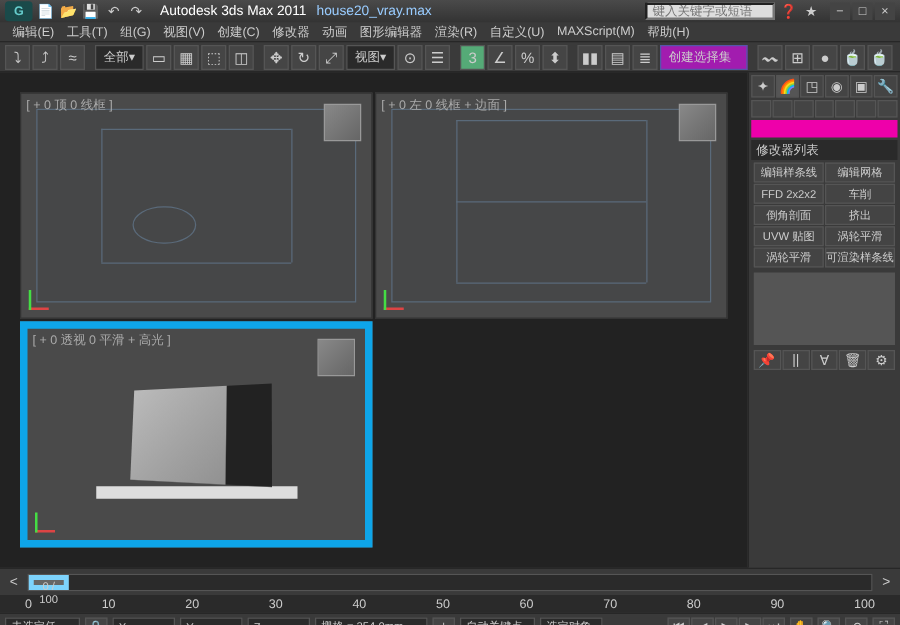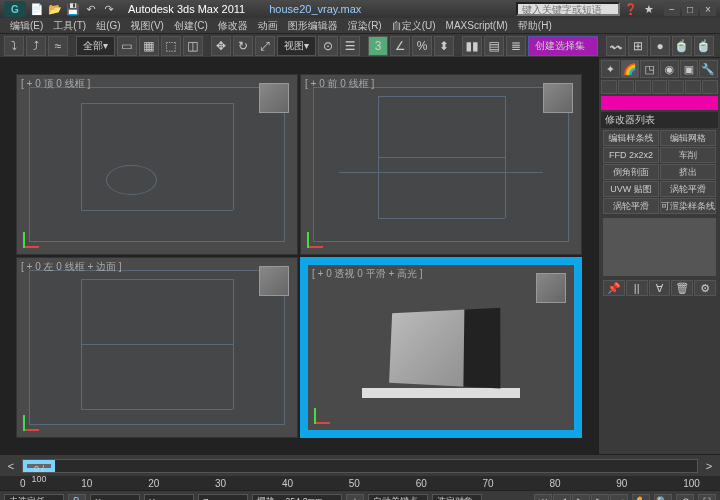--- a/index.html
+++ b/index.html
@@ -1,35 +1,35 @@
 <!DOCTYPE html>
 <html><head>
 <meta charset="utf-8">
 <style>
 *{margin:0;padding:0;box-sizing:border-box;font-family:Arial,sans-serif;font-size:10px;color:#ccc}
 body{background:#3a3a3a;width:720px;height:500px;overflow:hidden}
 .titlebar{height:18px;background:linear-gradient(#4a4a4a,#333);display:flex;align-items:center;padding:0 4px;gap:4px}
 .logo{width:22px;height:16px;background:#1a4a4a;border-radius:3px;display:flex;align-items:center;justify-content:center;color:#6cc;font-weight:bold}
 .tb-icon{width:14px;height:14px;display:inline-flex;align-items:center;justify-content:center;font-size:11px}
 .title-text{color:#fff;font-size:11px;margin-left:8px}
-.filename{color:#9cf;font-size:11px;margin-left:20px}
+.filename{color:#9cf;font-size:11px;margin-left:4px}
 .search-box{margin-left:auto;background:#ddd;height:14px;width:104px;padding:0 4px;color:#999;font-size:10px}
 .win-btns{display:flex;gap:2px;margin-left:4px}
 .win-btn{width:16px;height:14px;background:#444;display:flex;align-items:center;justify-content:center;font-size:10px}
 .menubar{height:16px;background:#3a3a3a;display:flex;align-items:center;padding:0 6px;gap:2px;border-bottom:1px solid #222}
 .menu-item{padding:0 4px;font-size:10px;cursor:pointer}
 .toolbar{height:24px;background:#3a3a3a;display:flex;align-items:center;padding:0 4px;gap:2px;border-bottom:1px solid #222}
 .tool-btn{width:20px;height:20px;background:#454545;border:1px solid #555;display:flex;align-items:center;justify-content:center;font-size:12px;cursor:pointer}
 .tool-sep{width:4px}
 .tool-dropdown{height:20px;background:#2a2a2a;border:1px solid #555;padding:0 6px;display:flex;align-items:center;font-size:10px}
 .tool-dropdown.blue{background:#a21caf;border-color:#55a}
 .workspace{display:flex;height:396px}
 .viewports{flex:1;display:grid;grid-template-columns:1fr 1fr;grid-template-rows:1fr 1fr;gap:2px;padding:16px;background:#222}
 .viewport{background:#4a4a4a;position:relative;border:1px solid #333}
-.viewport.active{border:8px solid #0ea5e9}
+.viewport.active{border:6px solid #0ea5e9}
 .vp-label{position:absolute;top:2px;left:4px;font-size:10px;color:#aaa;z-index:2}
 .vp-cube{position:absolute;top:8px;right:8px;width:30px;height:30px;background:linear-gradient(135deg,#888,#666);border:1px solid #999;z-index:2}
 .vp-axis{position:absolute;bottom:6px;left:6px;width:24px;height:24px;z-index:2}
 .vp-axis::before{content:"";position:absolute;bottom:0;left:0;width:16px;height:2px;background:#d44}
 .vp-axis::after{content:"";position:absolute;bottom:0;left:0;width:2px;height:16px;background:#4d4}
 .wireframe{position:absolute;inset:12px;border:1px solid #5a6a7a;background:rgba(40,50,60,0.1)}
 .wf-line{position:absolute;background:#5a6a7a}
 .perspective-model{position:absolute;inset:20px}
 .building{position:absolute;left:25%;top:20%;width:50%;height:60%;background:linear-gradient(135deg,#bbb,#888);transform:perspective(200px) rotateY(-15deg) rotateX(5deg)}
 .building-dark{position:absolute;right:0;top:0;width:30%;height:100%;background:#222}
@@ -138,33 +138,20 @@
       <div class="vp-axis"></div>
       <div class="wireframe">
         <div class="wf-line" style="left:20%;top:10%;width:60%;height:1px"></div>
         <div class="wf-line" style="left:20%;top:80%;width:60%;height:1px"></div>
         <div class="wf-line" style="left:20%;top:10%;width:1px;height:70%"></div>
         <div class="wf-line" style="left:80%;top:10%;width:1px;height:70%"></div>
         <div class="wf-line" style="left:30%;top:50%;width:20%;height:20%;border:1px solid #5a6a7a;border-radius:50%;background:none"></div>
       </div>
     </div>
     <div class="viewport">
-      <div class="vp-label">[ + 0 前 0 线框 ]</div>
-      <div class="vp-cube"></div>
-      <div class="vp-axis"></div>
-      <div class="wireframe">
-        <div class="wf-line" style="left:25%;top:5%;width:50%;height:1px"></div>
-        <div class="wf-line" style="left:25%;top:85%;width:50%;height:1px"></div>
-        <div class="wf-line" style="left:25%;top:5%;width:1px;height:80%"></div>
-        <div class="wf-line" style="left:75%;top:5%;width:1px;height:80%"></div>
-        <div class="wf-line" style="left:25%;top:45%;width:50%;height:1px"></div>
-        <div class="wf-line" style="left:10%;top:55%;width:80%;height:1px"></div>
-      </div>
-    </div>
-    <div class="viewport">
       <div class="vp-label">[ + 0 左 0 线框 + 边面 ]</div>
       <div class="vp-cube"></div>
       <div class="vp-axis"></div>
       <div class="wireframe">
         <div class="wf-line" style="left:20%;top:5%;width:60%;height:1px"></div>
         <div class="wf-line" style="left:20%;top:90%;width:60%;height:1px"></div>
         <div class="wf-line" style="left:20%;top:5%;width:1px;height:85%"></div>
         <div class="wf-line" style="left:80%;top:5%;width:1px;height:85%"></div>
         <div class="wf-line" style="left:20%;top:48%;width:60%;height:1px"></div>
       </div>

